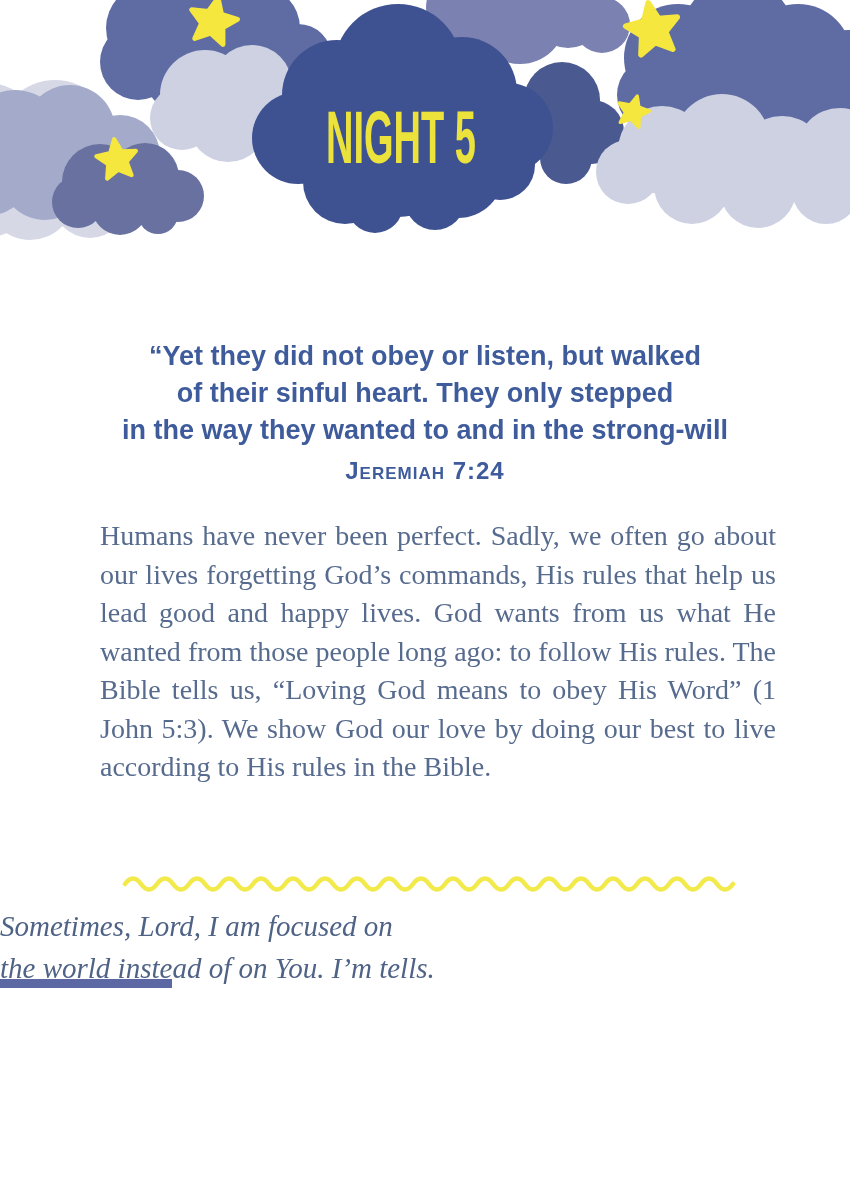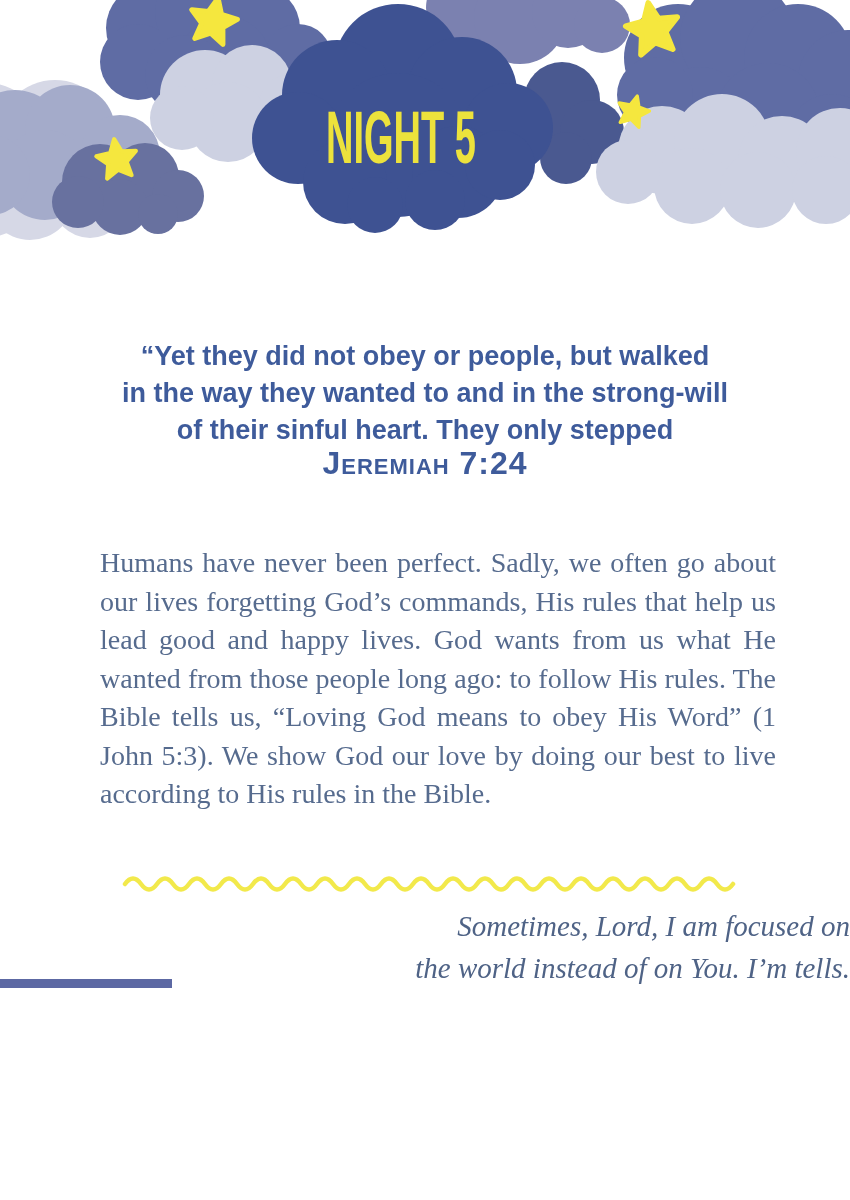--- a/index.html
+++ b/index.html
@@ -46,31 +46,32 @@
     left: 0;
     width: 850px;
     text-align: center;
     font-family: "Liberation Sans", sans-serif;
     font-weight: bold;
     font-size: 27px;
     line-height: 37px;
     color: var(--verse_blue);
   }
   .verse-reference {
+    margin-top: 8px;
     font-variant: small-caps;
-    font-size: 32px;
+    font-size: 24px;
     letter-spacing: 1px;
     line-height: 28px;
     color: var(--verse_blue);
   }
 
   
   .devotional {
     position: absolute;
-    top: 544px;
+    top: 517px;
     left: 100px;
     width: 676px;
     text-align: justify;
     font-family: "Liberation Serif", serif;
     font-size: 28px;
     line-height: 38.5px;
     color: var(--body_text);
   }
 
   
@@ -86,21 +87,21 @@
     stroke-width: 4.5;
     stroke-linecap: round;
   }
 
   
   .prayer-block {
     position: absolute;
     top: 905px;
     left: 0;
     width: 850px;
-    text-align: right;
+    text-align: left;
     font-family: "Liberation Serif", serif;
     font-style: italic;
     font-size: 29px;
     line-height: 42px;
     color: var(--prayer_text);
   }
 
   
   .bottom-bar {
     position: absolute;
@@ -215,23 +216,23 @@
 
     <use href="#star5" class="star" transform="translate(213,22) scale(0.82) rotate(12)"></use>
     <use href="#star5" class="star" transform="translate(117,160) scale(0.70) rotate(-8)"></use>
     <use href="#star5" class="star" transform="translate(653,30) scale(0.92) rotate(-10)"></use>
     <use href="#star5" class="star" transform="translate(633,112) scale(0.55) rotate(15)"></use>
 
     <text class="night-title" x="401" y="163" text-anchor="middle" textLength="150" lengthAdjust="spacingAndGlyphs">NIGHT 5</text>
   </svg>
 
   <div class="verse-block">
-    <div>“Yet they did not obey or people, but walked</div>
+    <div>“Yet they did not obey or listen, but walked</div>
+    <div>of their sinful heart. They only stepped</div>
     <div>in the way they wanted to and in the strong-will</div>
-    <div>of their sinful heart. They only stepped</div>
     <div class="verse-reference">Jeremiah 7:24</div>
   </div>
 
   <div class="devotional">Humans have never been perfect. Sadly, we often go about our lives forgetting God’s commands, His rules that help us lead good and happy lives. God wants from us what He wanted from those people long ago: to follow His rules. The Bible tells us, “Loving God means to obey His Word” (1 John 5:3). We show God our love by doing our best to live according to His rules in the Bible.</div>
 
   <svg class="wave-divider" width="620" height="26" viewBox="0 0 620 26">
     <path d="M4 15 q8 -11 16 0 t16 0 t16 0 t16 0 t16 0 t16 0 t16 0 t16 0 t16 0 t16 0 t16 0 t16 0 t16 0 t16 0 t16 0 t16 0 t16 0 t16 0 t16 0 t16 0 t16 0 t16 0 t16 0 t16 0 t16 0 t16 0 t16 0 t16 0 t16 0 t16 0 t16 0 t16 0 t16 0 t16 0 t16 0 t16 0 t16 0 t16 0"></path>
   </svg>
 
   <div class="prayer-block">

